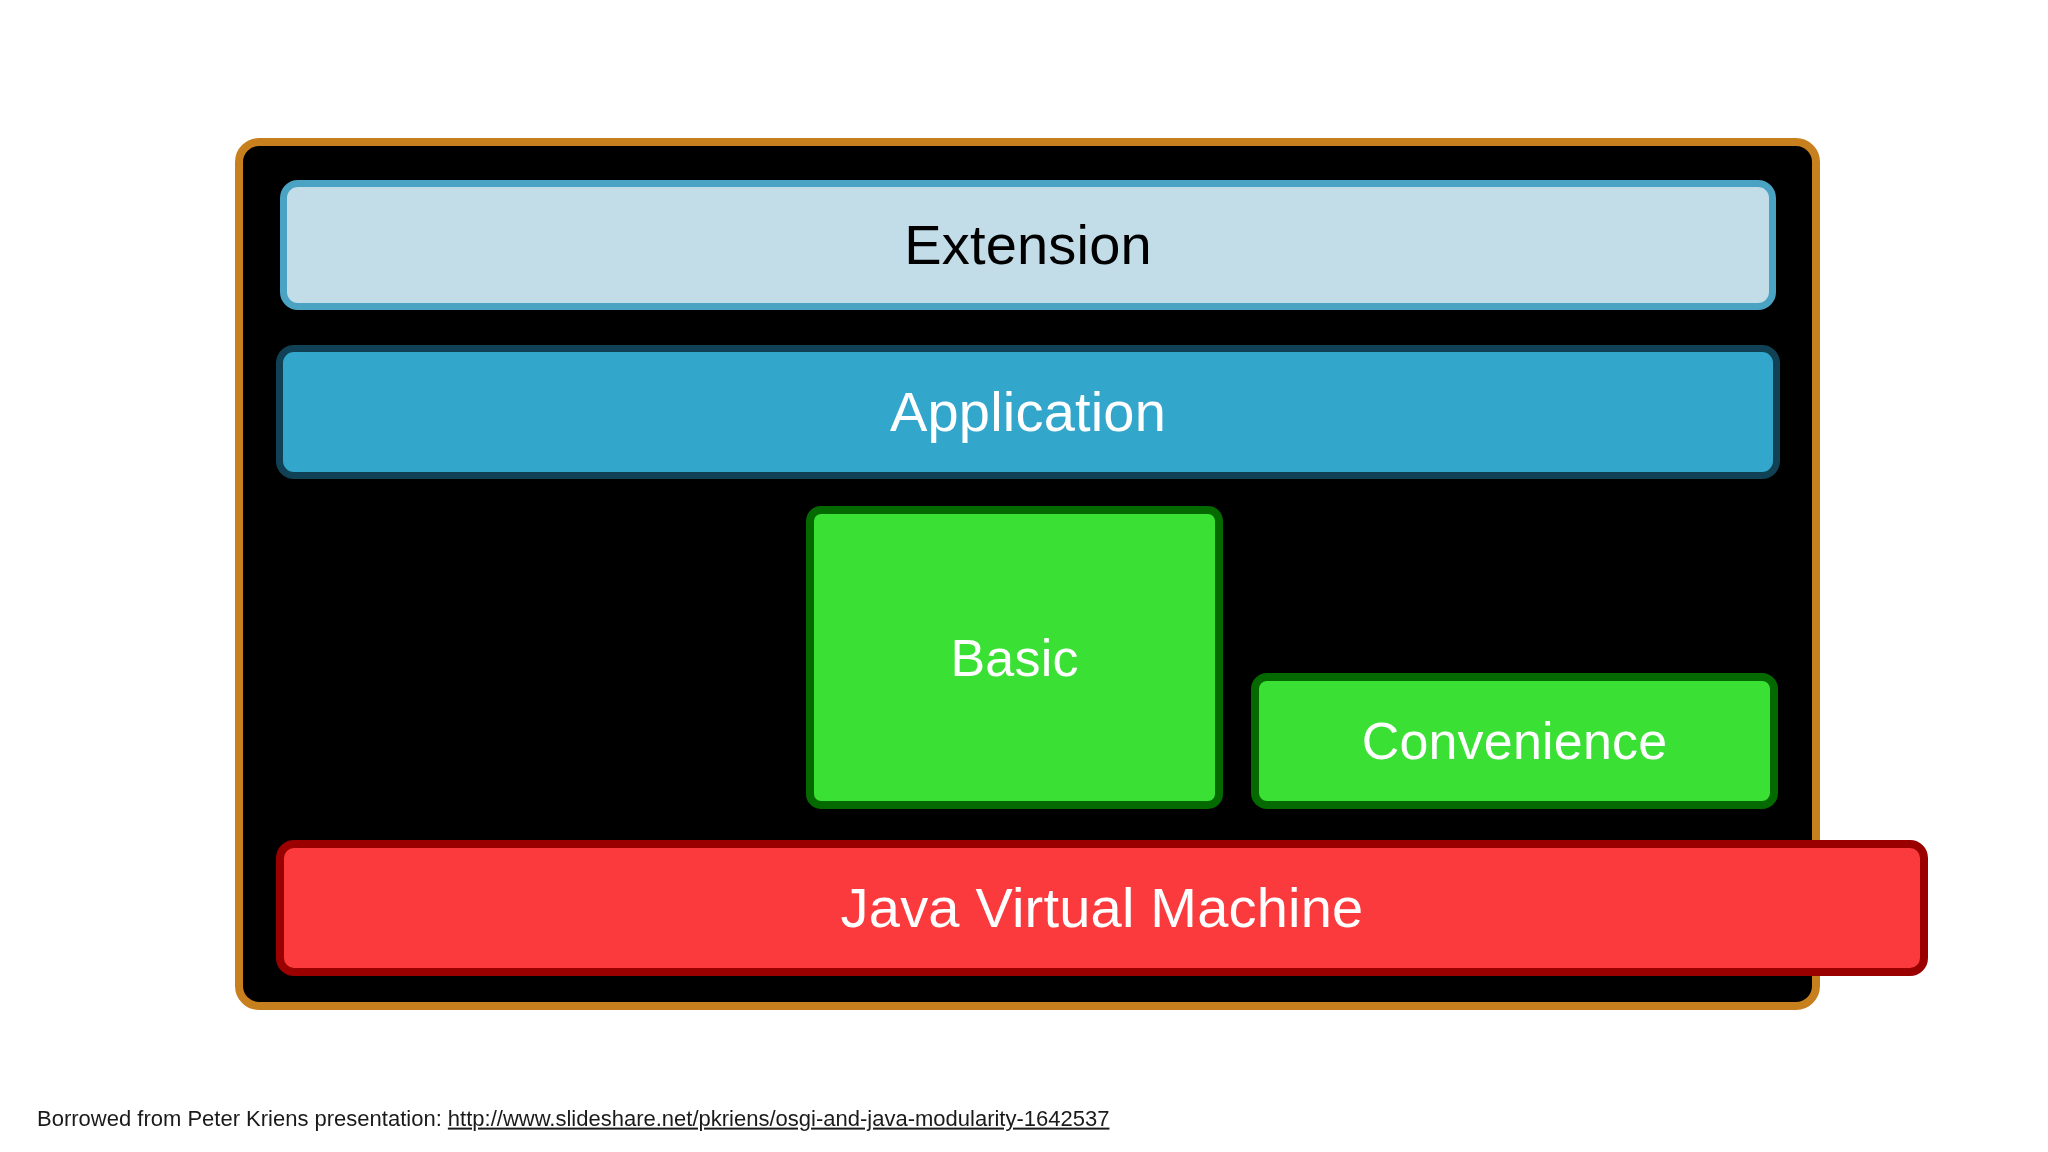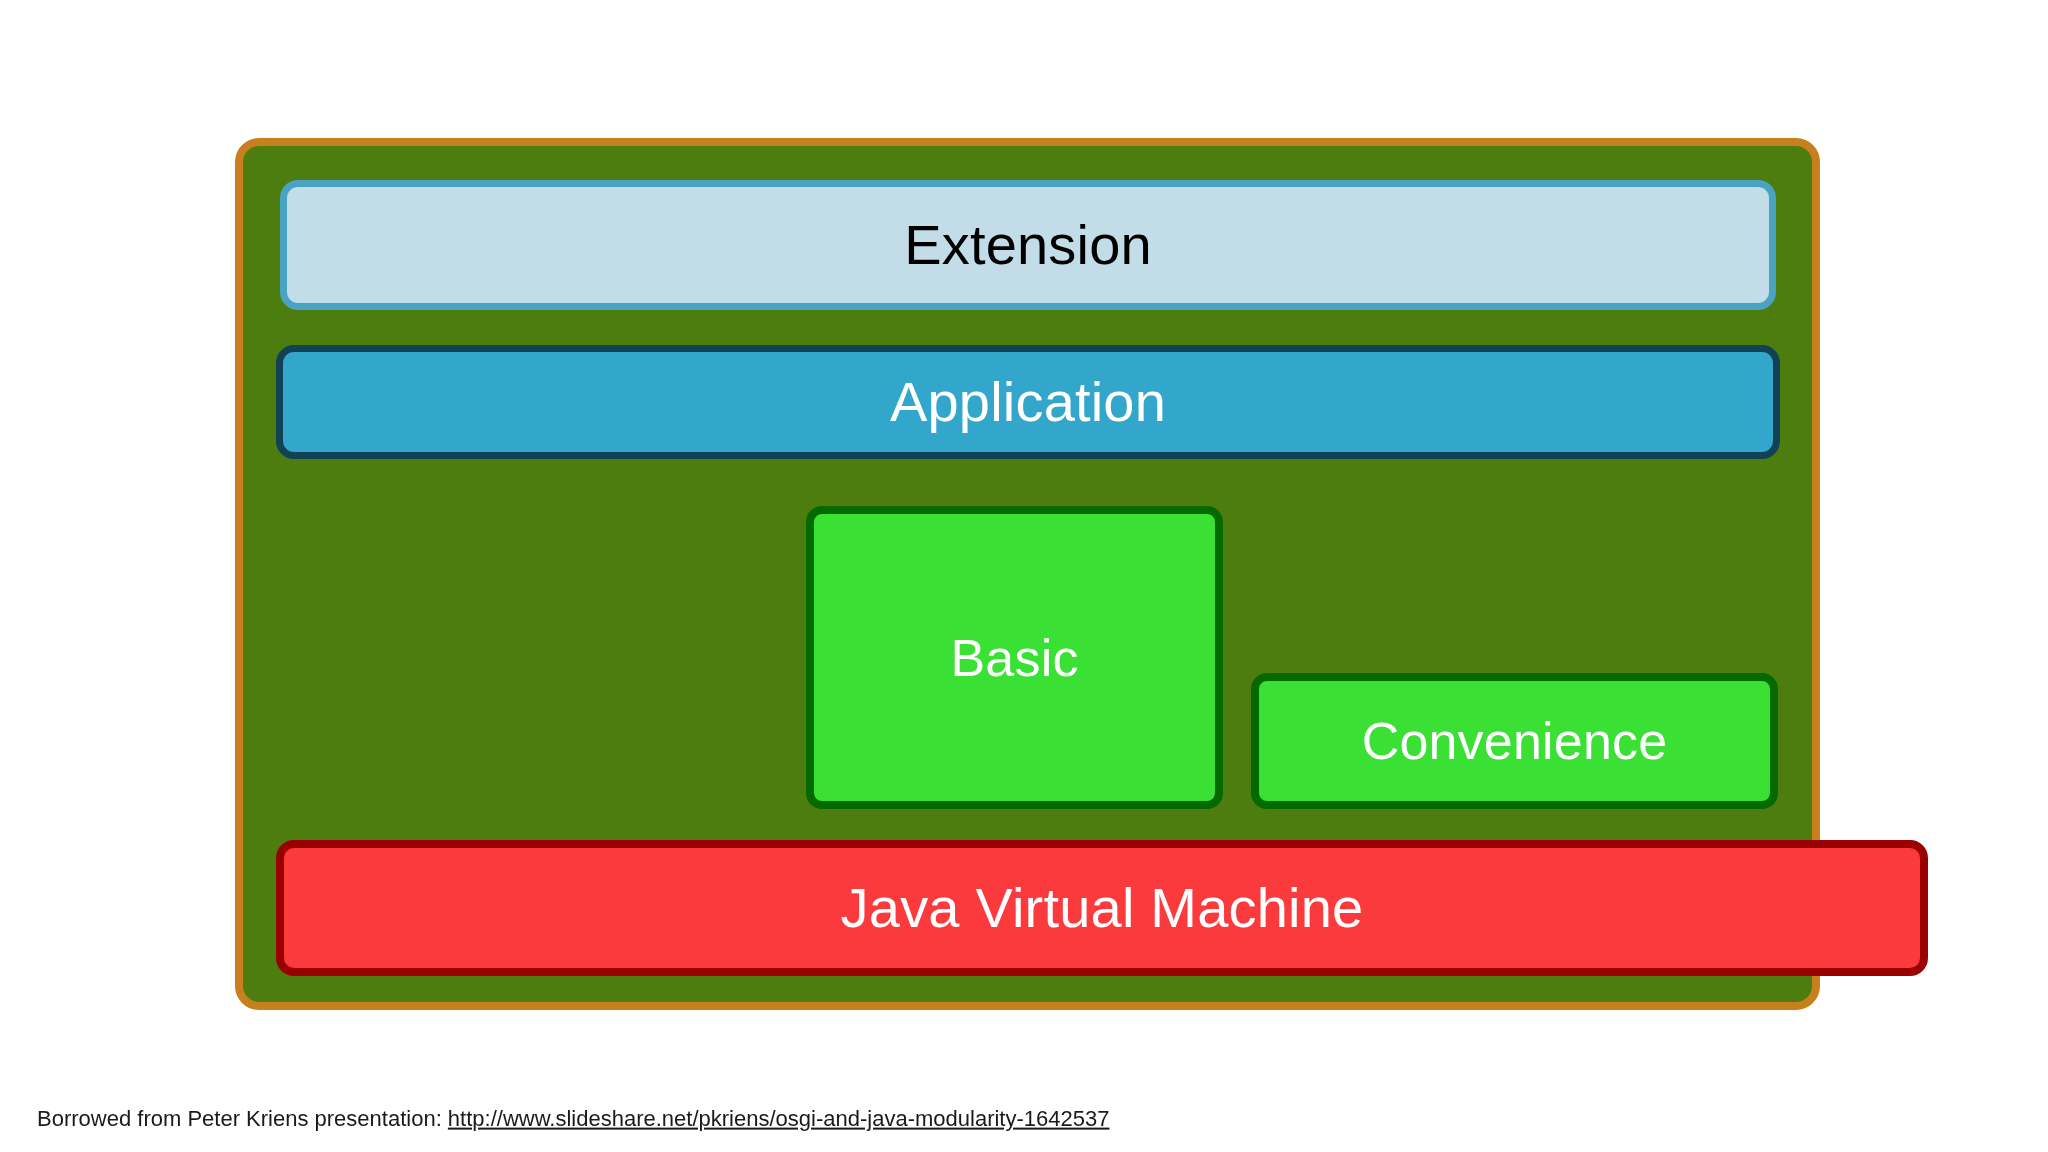--- a/index.html
+++ b/index.html
@@ -16,21 +16,21 @@
   }
 
   
   #stack-container {
     position: absolute;
     left: 235px;
     top: 138px;
     width: 1585px;
     height: 872px;
     box-sizing: border-box;
-    background: #4d7c0f;
+    background: #000000;
     border: 8px solid #C8801F;
     border-radius: 24px;
   }
 
   
   .layer {
     position: absolute;
     box-sizing: border-box;
     display: flex;
     align-items: center;
@@ -57,21 +57,21 @@
   #layer-extension .layer-label {
     color: #000000;
     font-size: 56px;
   }
 
   
   #layer-application {
     left: 33px;
     top: 199px;
     width: 1504px;
-    height: 114px;
+    height: 134px;
     background: #33A6CC;
     border: 7px solid #114155;
     border-radius: 18px;
   }
   #layer-application .layer-label {
     color: #ffffff;
     font-size: 56px;
   }
 
   
@@ -101,20 +101,21 @@
     left: 2px;
     top: 0px;
     width: 500px;
     height: 303px;
   }
   #layer-basic {
     left: 530px;
     top: 0px;
     width: 417px;
     height: 303px;
+    border-radius: 15px;
   }
   #layer-ui {
     left: 975px;
     top: 0px;
     width: 527px;
     height: 136px;
   }
   #layer-convenience {
     left: 975px;
     top: 167px;

